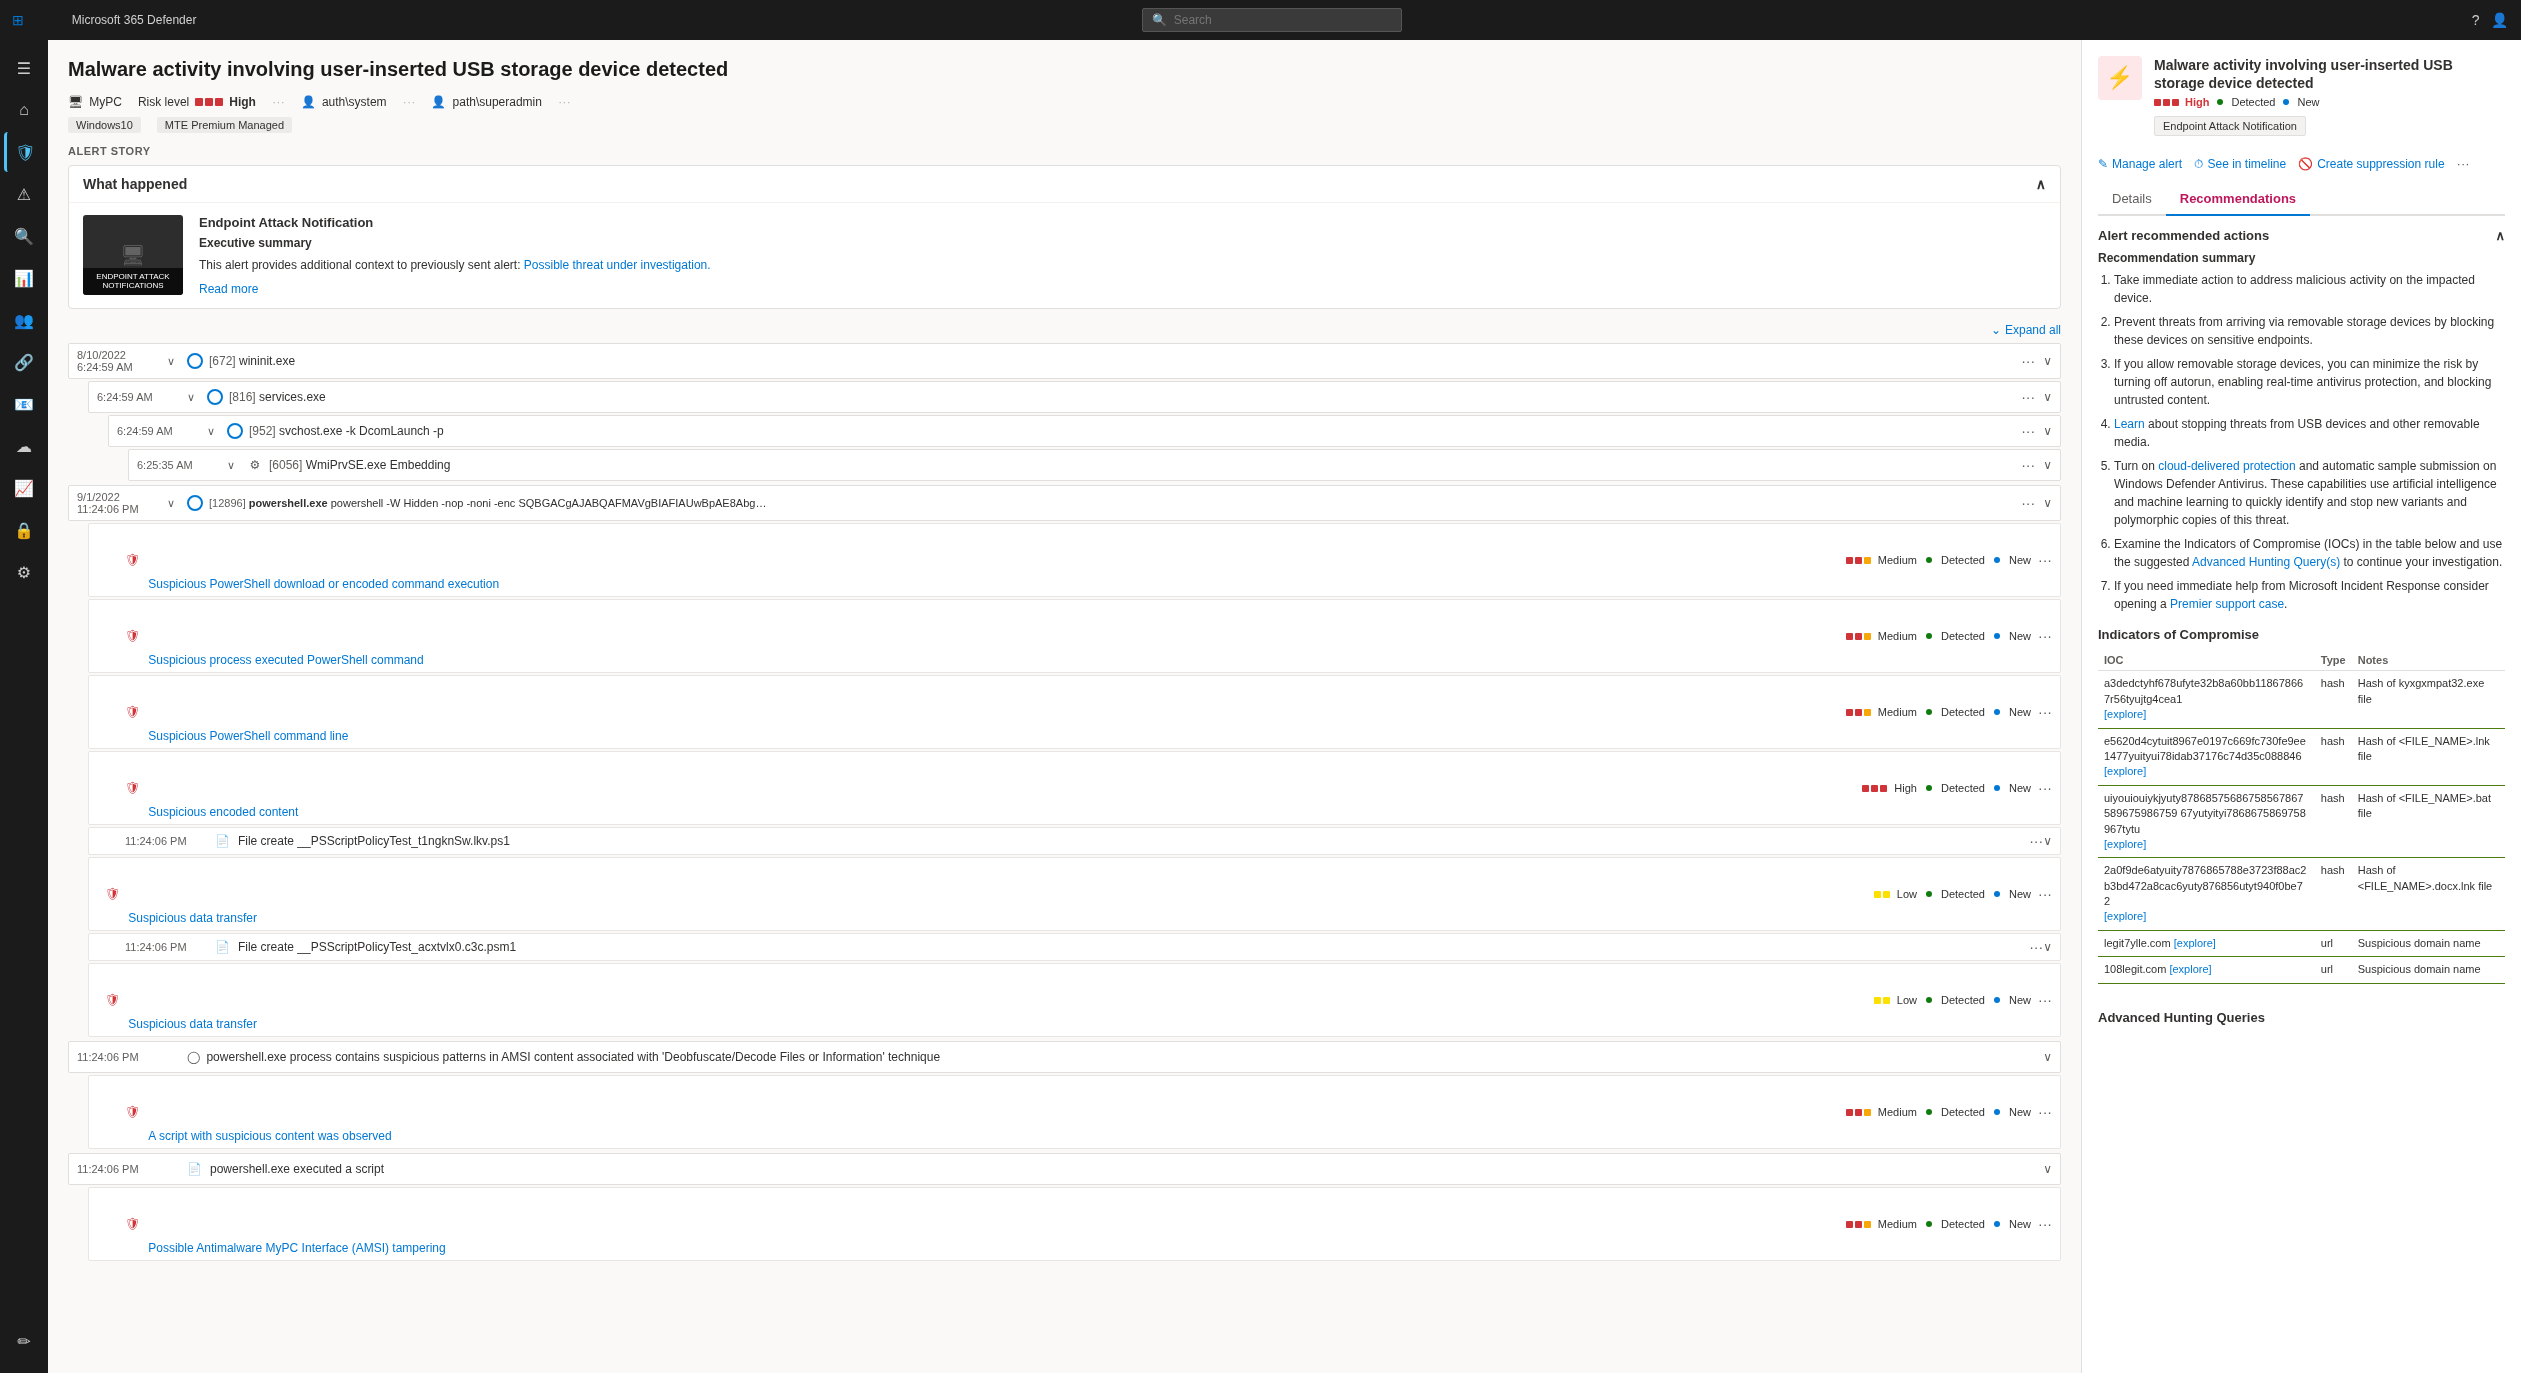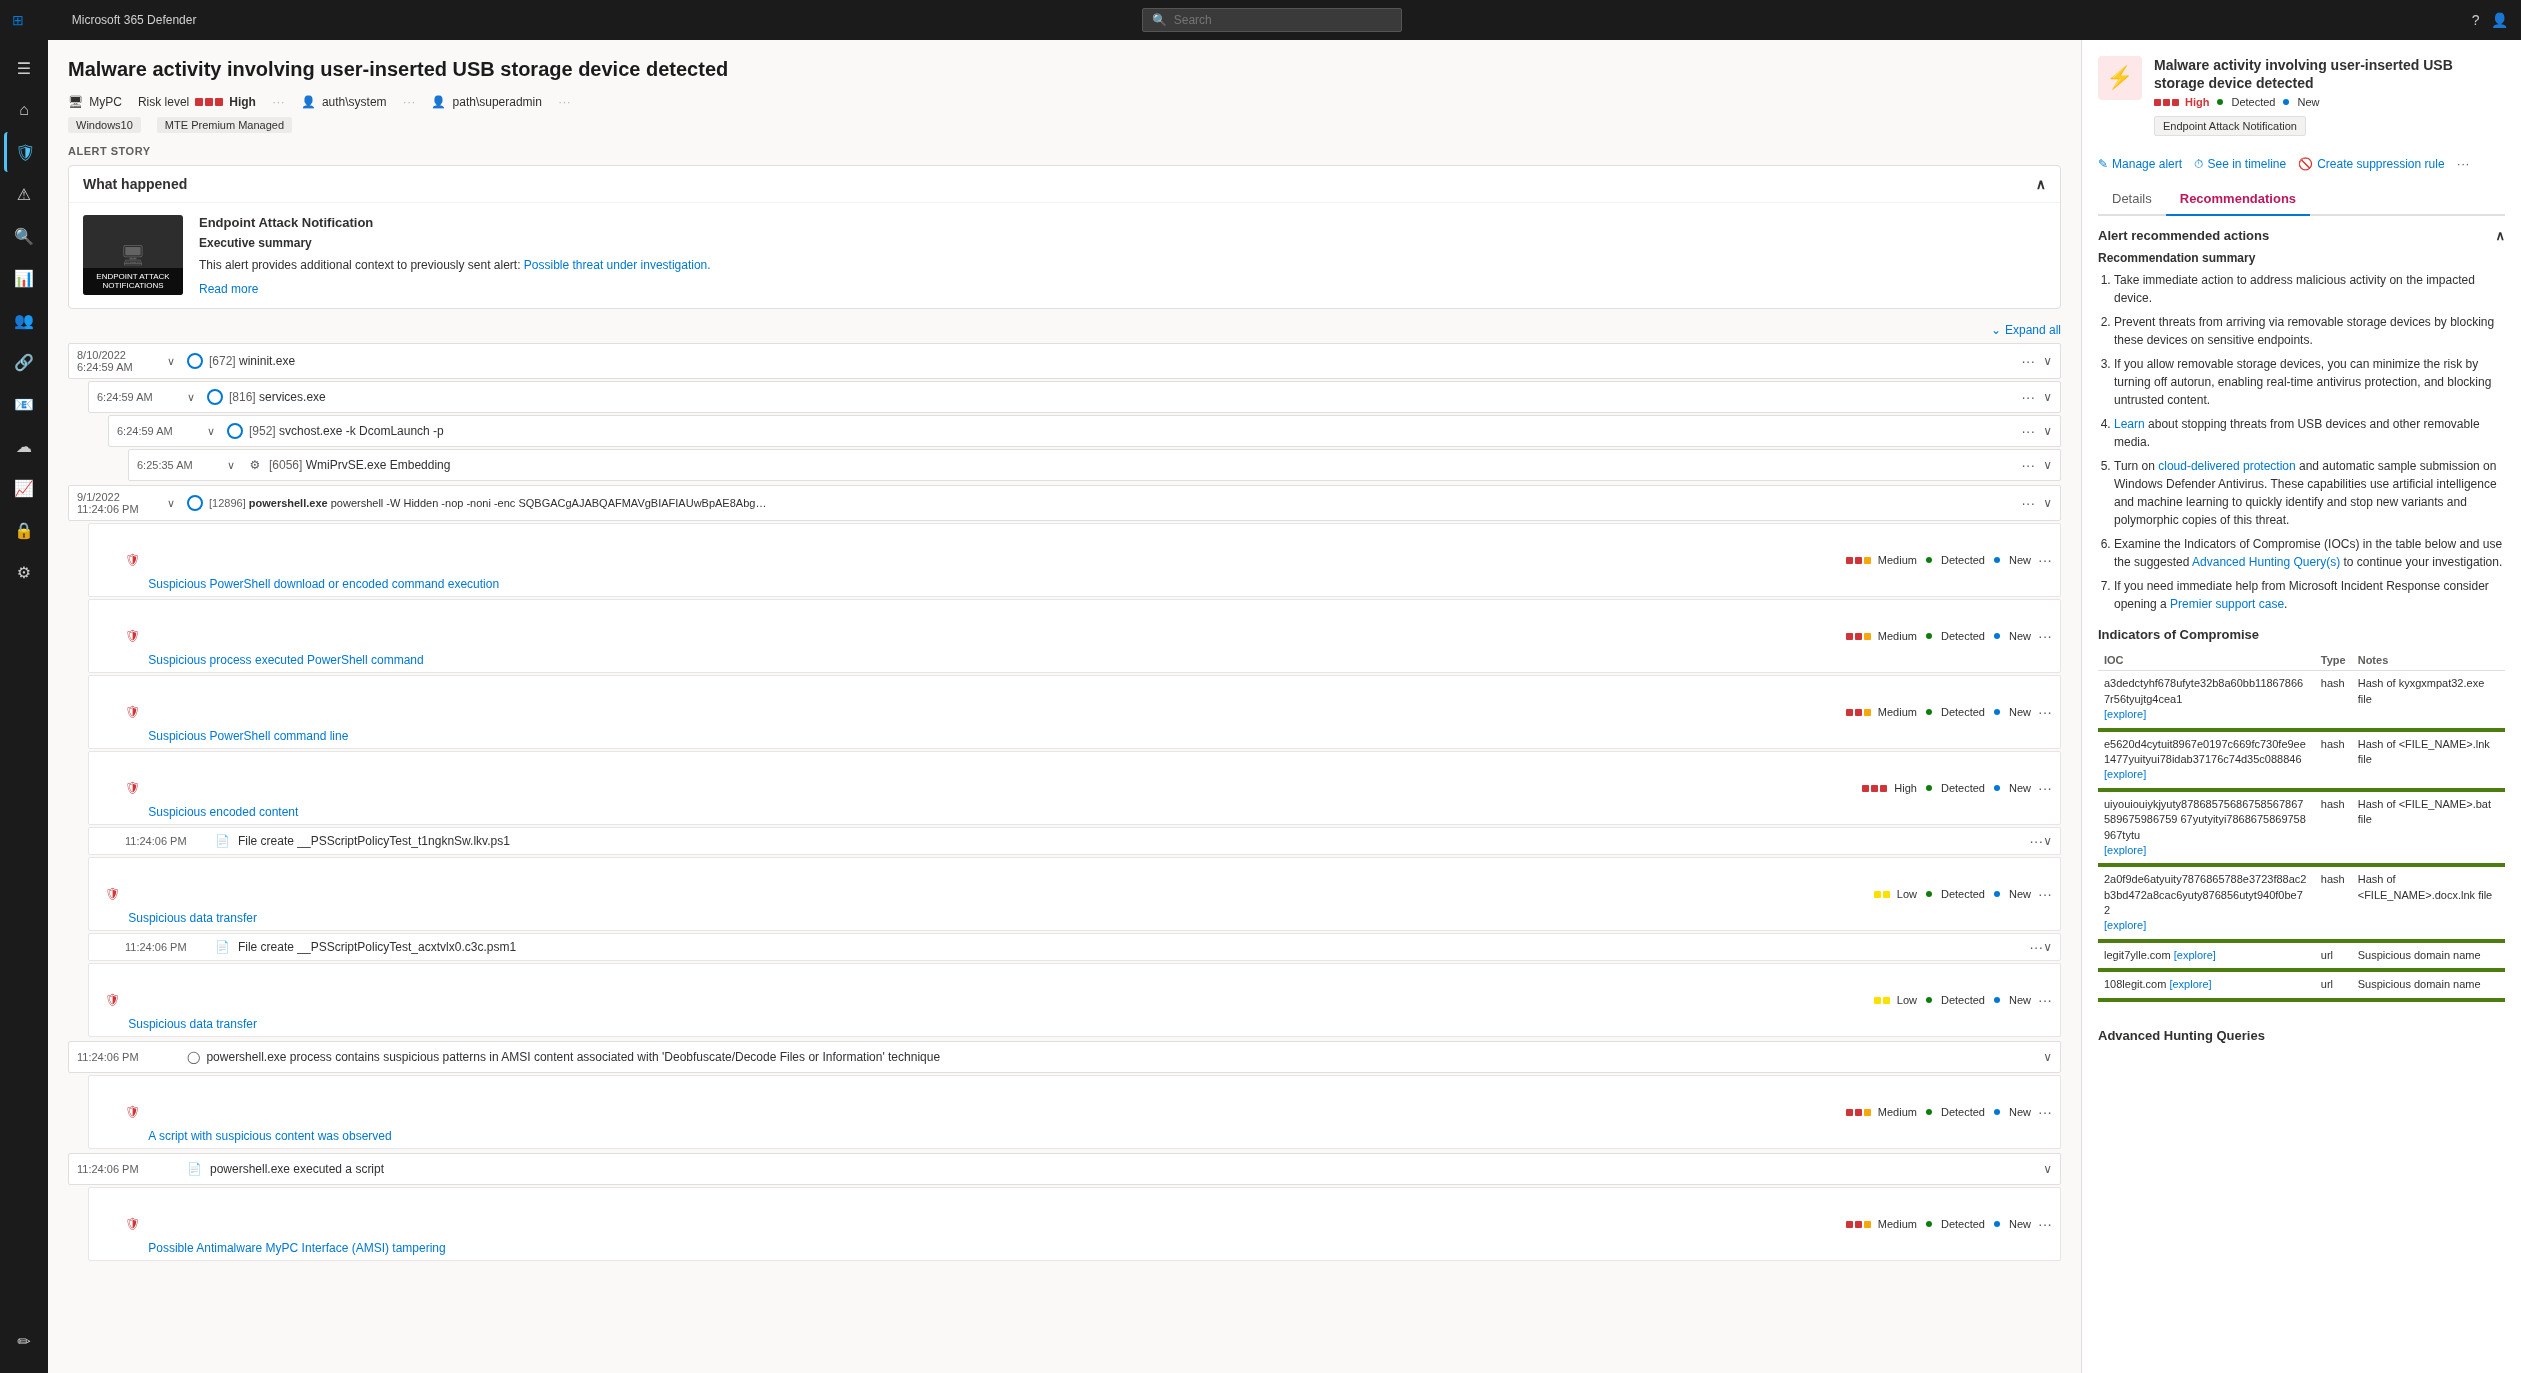--- a/index.html
+++ b/index.html
@@ -339,21 +339,21 @@
       cursor: pointer;
     }
     .rec-summary { font-weight: 600; font-size: 12px; margin-bottom: 6px; }
     .rec-list { padding-left: 16px; }
     .rec-list li { font-size: 12px; margin-bottom: 6px; line-height: 1.5; color: #323130; }
 
     
     .ioc-header { font-weight: 600; font-size: 13px; margin: 14px 0 8px; }
     .ioc-table { width: 100%; border-collapse: collapse; font-size: 11px; }
     .ioc-table th { text-align: left; color: #605e5c; padding: 4px 6px; border-bottom: 1px solid #e1dfdd; font-weight: 600; }
-    .ioc-table td { padding: 5px 6px; border-bottom: 4px solid #4d7c0f; vertical-align: top; line-height: 1.4; }
+    .ioc-table td { padding: 5px 6px; border-bottom: 1px solid #4d7c0f; vertical-align: top; line-height: 1.4; }
     .ioc-table td .ioc-val { color: #323130; word-break: break-all; font-size: 11px; }
     .ioc-table td .ioc-link { color: #0078d4; cursor: pointer; font-size: 11px; }
 
     
     .adv-header { font-weight: 600; font-size: 13px; margin: 26px 0 4px; }
 
     
     ::-webkit-scrollbar { width: 6px; height: 6px; }
     ::-webkit-scrollbar-track { background: #f3f2f1; }
     ::-webkit-scrollbar-thumb { background: #c8c6c4; border-radius: 3px; }

